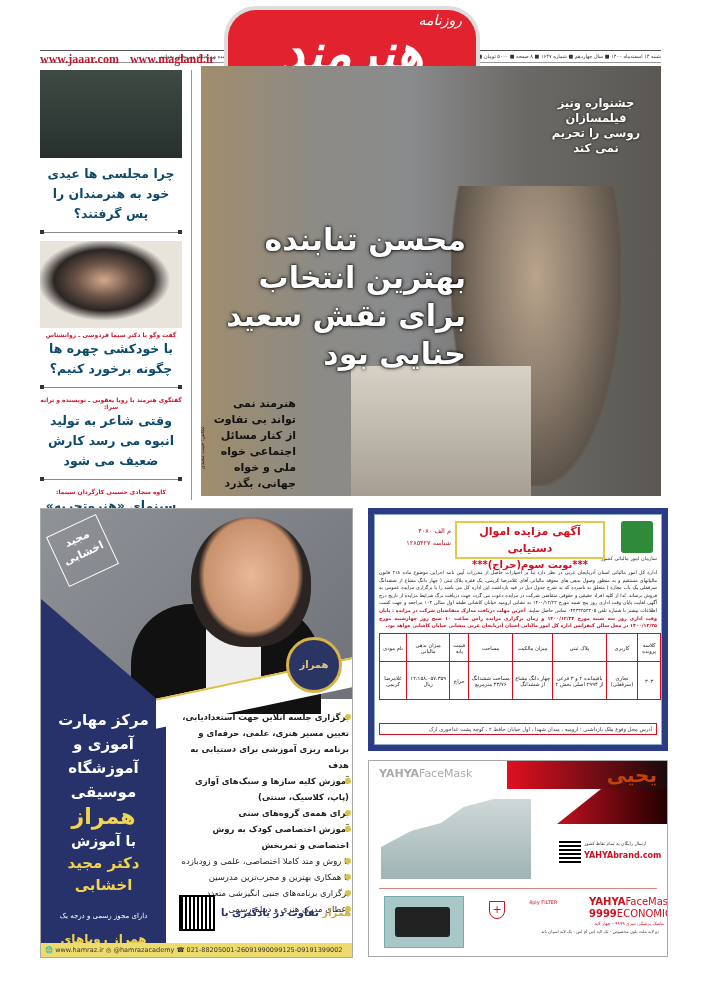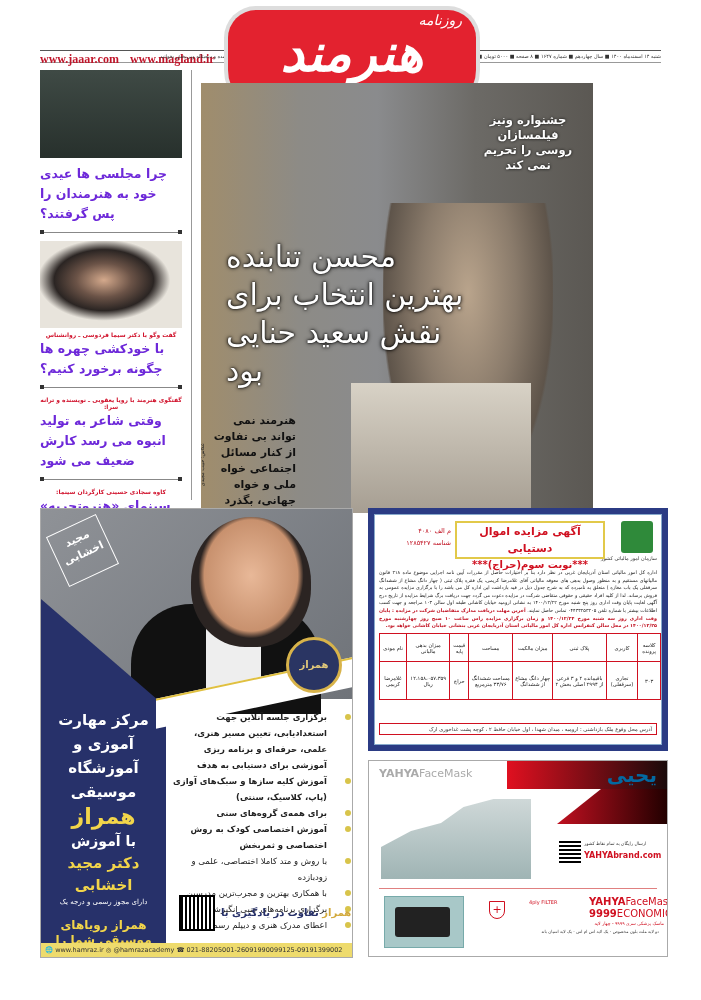--- a/index.html
+++ b/index.html
@@ -13,53 +13,53 @@
 .tagline b{color:#c0152a}
 .dateline{position:absolute;right:40px;top:53px;font-size:5px;color:#333;direction:rtl;white-space:nowrap}
 .logo{position:absolute;left:228px;top:10px;width:248px;height:100px;background:#e3222f;border-radius:28px 28px 40px 40px;box-shadow:0 0 0 4px #ddd}
 .logo-word{position:absolute;left:0;right:0;top:12px;text-align:center;font-family:"DejaVu Serif",serif;font-size:52px;color:#fff;font-style:italic;font-weight:bold;direction:rtl}
 .logo-small{position:absolute;right:14px;top:2px;color:#fff;font-size:14px;font-style:italic;font-weight:normal;direction:rtl}
 .logo-slogan{position:absolute;left:0;right:0;bottom:8px;text-align:center;color:#fff;font-size:7px;direction:rtl}
 
 .photo{background:#6a6f6a}
 .left-col{position:absolute;left:40px;top:70px;width:142px}
 .vline{position:absolute;left:191px;top:70px;width:1px;height:430px;background:#999}
-.hd{font-weight:bold;font-size:12.5px;line-height:20px;text-align:left;direction:rtl;color:#6d28d9}
+.hd{font-weight:bold;font-size:12.5px;line-height:20px;text-align:center;direction:rtl;color:#0c4a6e}
 .kicker{font-size:6px;color:#d0102a;text-align:center;direction:rtl;font-weight:bold;margin:3px 0 1px}
 .sep{height:1px;background:#888;margin:8px 0;position:relative}
 .sep:before,.sep:after{content:"";position:absolute;top:-2px;width:4px;height:4px;background:#333}
 .sep:before{left:0}.sep:after{right:0}
 
-.main{position:absolute;left:201px;top:83px;width:392px;height:430px;background:linear-gradient(90deg,#a08d6c 0%,#8d8b86 25%,#8a8b8d 45%,#6c6a66 70%,#5b5853 100%);overflow:hidden}
+.main{position:absolute;left:201px;top:66px;width:460px;height:430px;background:linear-gradient(90deg,#a08d6c 0%,#8d8b86 25%,#8a8b8d 45%,#6c6a66 70%,#5b5853 100%);overflow:hidden}
 .main .man{position:absolute;right:40px;top:120px;width:170px;height:300px;background:radial-gradient(ellipse at 50% 30%,#b9a48c 0,#8a7b6b 40%,#5e544a 70%,transparent 72%)}
 .main .bucket{position:absolute;left:150px;top:300px;width:180px;height:130px;background:linear-gradient(180deg,#d8d2c6,#a69e92)}
 .red-strip{position:absolute;left:7px;top:130px;background:#e01022;color:#fff;font-size:11px;font-weight:bold;padding:3px 8px;direction:rtl;white-space:nowrap}
-.big-head{position:absolute;left:25px;top:155px;width:240px;text-align:left;font-size:30px;line-height:38px;font-weight:normal;color:#fff;direction:rtl;text-shadow:0 0 4px #000,0 0 2px #000}
+.big-head{position:absolute;left:25px;top:155px;width:240px;text-align:right;font-size:30px;line-height:38px;font-weight:bold;color:#fff;direction:rtl;text-shadow:0 0 4px #000,0 0 2px #000}
 .side-quote{position:absolute;left:5px;top:330px;width:90px;text-align:right;font-size:11px;line-height:16px;font-weight:bold;color:#111;direction:rtl}
 .venice{position:absolute;right:15px;top:30px;width:100px;text-align:center;font-size:11.5px;line-height:15px;font-weight:bold;color:#fff;direction:rtl;text-shadow:0 0 3px #000}
 .credit{position:absolute;left:-2px;top:360px;font-size:5px;color:#222;writing-mode:vertical-rl;transform:rotate(180deg)}
 
 .hamraz{position:absolute;left:40px;top:508px;width:313px;height:450px;border:1px solid #aaa;overflow:hidden;background:#fff}
 .hz-photo{position:absolute;left:0;top:0;width:313px;height:190px;background:linear-gradient(135deg,#8f9297,#6f7379)}
 .hz-face{position:absolute;left:150px;top:8px;width:120px;height:130px;border-radius:50% 50% 45% 45%;background:radial-gradient(ellipse at 50% 45%,#e8b898 0,#c8916e 55%,#2b2422 62%)}
 .hz-coat{position:absolute;left:90px;top:95px;width:190px;height:110px;background:#111;border-radius:60px 60px 0 0}
 .hz-shirt{position:absolute;left:165px;top:100px;width:55px;height:90px;background:#eee}
 .hz-stamp{position:absolute;left:14px;top:14px;width:55px;height:55px;border:1px solid #fff;transform:rotate(-25deg);color:#fff;font-size:11px;font-weight:bold;text-align:center;line-height:16px;direction:rtl;padding-top:6px}
 .hz-navy{position:absolute;left:0;top:90px;width:125px;height:360px;background:#27316a;clip-path:polygon(0 0,100% 30%,100% 100%,0 100%)}
 .hz-diag{position:absolute;left:115px;top:168px;width:205px;height:30px;background:#fff;transform:skewY(-12deg);border-top:2px solid #e0c040}
 .hz-medal{position:absolute;left:245px;top:128px;width:56px;height:56px;border-radius:50%;background:#2a3563;border:3px solid #d8b34a;color:#e2c97a;font-size:10px;text-align:center;line-height:50px;font-weight:bold}
 .hz-left{position:absolute;left:0;top:195px;width:125px;padding:4px;text-align:center;direction:rtl;color:#fff}
 .hz-title{font-size:15px;font-weight:bold;line-height:24px}
 .hz-name{font-size:22px;color:#f2d54a;font-weight:bold;line-height:26px}
 .hz-with{font-size:14px;font-weight:bold;line-height:22px}
 .hz-dr{font-size:15px;font-weight:bold;color:#f2d54a;line-height:22px}
-.hz-lic{font-size:7px;margin-top:2px}
+.hz-lic{font-size:7px;margin-top:16px}
 .hz-slogan{font-size:12px;font-weight:bold;color:#f2d54a;line-height:15px;margin-top:12px}
 .hz-right{position:absolute;left:132px;top:200px;width:178px;direction:rtl;font-size:8.5px;line-height:16px;color:#222}
-.hz-right li{list-style:none;position:relative;padding-right:24px}
+.hz-right li{list-style:none;position:relative;padding-right:2px}
 .hz-right li:before{content:"";position:absolute;right:0;top:5px;width:6px;height:6px;border-radius:50%;background:#d8c44a}
 .hz-right li.b{font-weight:bold}
 .hz-qr{position:absolute;left:140px;top:388px;width:32px;height:32px;background:repeating-linear-gradient(90deg,#000 0 2px,#fff 2px 4px),#000;outline:2px solid #000}
 .hz-diff{position:absolute;left:180px;top:398px;font-size:10px;font-weight:bold;color:#27316a;direction:rtl}
 .hz-diff span{color:#d2a93b}
 .hz-bar{position:absolute;left:0;bottom:0;width:313px;height:14px;background:#eedb6d;font-size:6.5px;color:#333;line-height:14px;white-space:nowrap;padding-left:4px}
 
 .auction{position:absolute;left:368px;top:508px;width:300px;height:243px;background:#2b3b84;padding:6px}
 .auction-inner{background:#fff;width:100%;height:100%;position:relative;border:1px solid #8ac}
 .au-emblem{position:absolute;right:8px;top:6px;width:32px;height:32px;background:#2f8a3a;border-radius:3px}
@@ -71,21 +71,21 @@
 .au-body{position:absolute;left:4px;right:4px;top:54px;font-size:4.8px;line-height:7.6px;direction:rtl;text-align:justify;color:#222}
 .au-body b{color:#c01020}
 .au-table{position:absolute;left:4px;right:4px;top:118px;border-collapse:collapse;direction:rtl;font-size:5.2px;text-align:center;color:#222;width:282px}
 .au-table td,.au-table th{border:1px solid #d01020;padding:2px 1px;font-weight:normal;vertical-align:middle}
 .au-table th{height:28px}
 .au-table td{height:38px}
 .au-addr{position:absolute;left:4px;right:4px;top:208px;border:1px solid #d01020;font-size:5.2px;direction:rtl;padding:2px 4px;color:#333}
 
 .yahya{position:absolute;left:368px;top:760px;width:300px;height:197px;border:1px solid #aaa;background:#fff;overflow:hidden}
 .ya-redband{position:absolute;right:0;top:0;width:160px;height:28px;background:linear-gradient(90deg,#e01020,#1a0a0a);}
-.ya-brand{position:absolute;right:10px;top:2px;font-size:20px;font-weight:bold;color:#0369a1;direction:rtl}
+.ya-brand{position:absolute;right:10px;top:2px;font-size:20px;font-weight:bold;color:#c2410c;direction:rtl}
 .ya-diag{position:absolute;right:0;top:28px;width:110px;height:35px;background:linear-gradient(90deg,#c01020,#200);clip-path:polygon(40% 0,100% 0,100% 100%,0 100%)}
 .ya-logo{position:absolute;left:10px;top:6px;font-size:11px;color:#aaa;font-weight:bold}
 .ya-logo span{font-weight:normal}
 .ya-boxes{position:absolute;left:12px;top:38px;width:150px;height:80px;background:linear-gradient(180deg,#cfd8d8,#9fb4b4);clip-path:polygon(0 60%,20% 40%,40% 30%,55% 10%,75% 0,100% 0,100% 100%,0 100%)}
 .ya-qr{position:absolute;left:190px;top:80px;width:22px;height:22px;background:repeating-linear-gradient(0deg,#000 0 2px,#fff 2px 4px)}
 .ya-web{position:absolute;left:215px;top:90px;font-size:8px;font-weight:bold;color:#d01020}
 .ya-send{position:absolute;left:215px;top:80px;font-size:4.5px;color:#333;direction:rtl}
 .ya-sep{position:absolute;left:10px;right:10px;top:127px;height:1px;background:#e08080}
 .ya-mask{position:absolute;left:15px;top:135px;width:80px;height:52px;background:#a8c8c8;border:1px solid #7aa}
 .ya-mask:after{content:"";position:absolute;left:10px;top:10px;width:55px;height:30px;background:#222;border-radius:3px}

